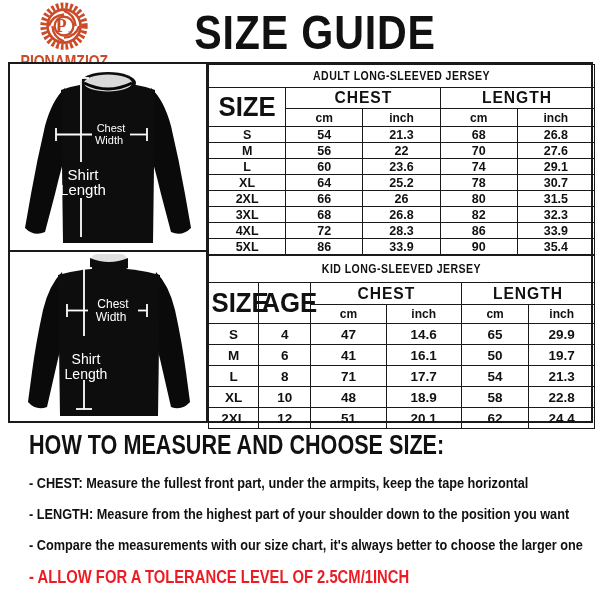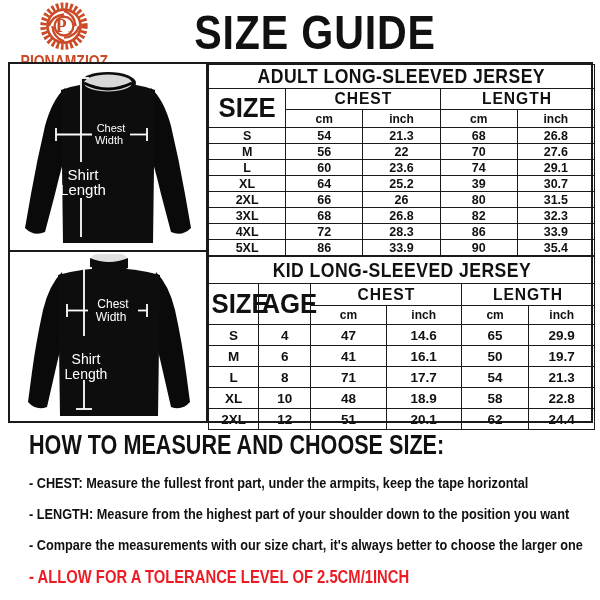--- a/index.html
+++ b/index.html
@@ -29,21 +29,21 @@
   }
   .shirt-cell { position:absolute; left:0; width:198px; border-right:2px solid #1a1a1a; background:#fff; }
   .shirt-adult { top:0; height:188px; border-bottom:2px solid #1a1a1a; }
   .shirt-kid   { top:188px; height:169px; }
   .shirt-cell svg { display:block; }
 
   .tables-col { position:absolute; left:198px; top:0; width:387px; height:357px; }
 
   table { border-collapse:collapse; table-layout:fixed; width:387px; }
   td, th { border:1.6px solid #1a1a1a; text-align:center; vertical-align:middle; padding:0; font-weight:bold; color:#111; }
-  .tbl-title td { font-size:20px; font-weight:900; letter-spacing:0.5px; }
+  .tbl-title td { font-size:12px; font-weight:900; letter-spacing:0.5px; }
   .tbl-title .cond { display:inline-block; transform:scaleX(0.88); transform-origin:center; white-space:nowrap; }
   .group-h { font-size:17px; letter-spacing:1px; }
   .unit-h  { font-size:12px; }
   .size-h  { font-size:28px; }
   .size-h .cond, .group-h .cond { display:inline-block; transform:scaleX(0.92); transform-origin:center; }
 
   .adult-table { height:188px; }
   .adult-table .r-title { height:23px; }
   .adult-table .r-group { height:19px; }
   .adult-table .r-unit  { height:18px; }
@@ -199,21 +199,21 @@
               <td>L</td>
               <td>60</td>
               <td>23.6</td>
               <td>74</td>
               <td>29.1</td>
             </tr>
         <tr class="r-data">
               <td>XL</td>
               <td>64</td>
               <td>25.2</td>
-              <td>39</td>
+              <td>78</td>
               <td>30.7</td>
             </tr>
         <tr class="r-data">
               <td>2XL</td>
               <td>66</td>
               <td>26</td>
               <td>80</td>
               <td>31.5</td>
             </tr>
         <tr class="r-data">

